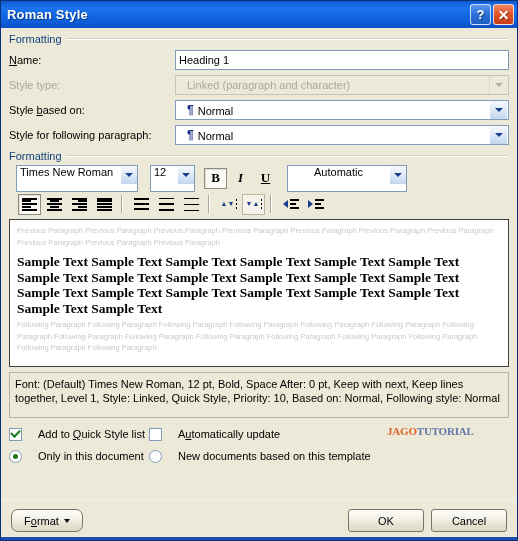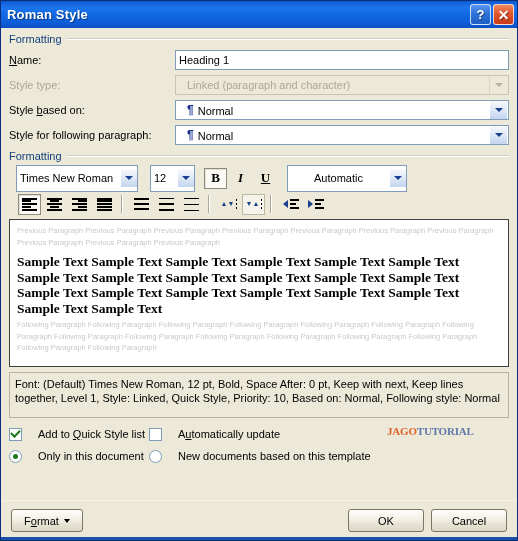--- a/index.html
+++ b/index.html
@@ -192,21 +192,20 @@
     align-items: center;
     height: 22px;
     margin-bottom: 4px;
   }
   .fcombo {
     height: 27px;
     box-sizing: border-box;
     background: #ffffff;
     border: 1px solid #7f9db9;
     display: flex;
-    align-items: center;
   }
   .fcombo .val {
     padding: 0 3px;
     font-size: 11px;
     white-space: nowrap;
     flex: 1 1 auto;
   }
   .fcombo .arrow {
     width: 16px;
     height: 18px;
@@ -400,21 +399,21 @@
     border: 1px solid #7b7563;
     border-radius: 3px;
     display: flex;
     align-items: center;
     justify-content: center;
     font-size: 11px;
     color: #000;
     cursor: default;
     gap: 5px;
   }
-  #format-button { width: 72px; flex: 0 0 72px; }
+  #format-button { width: 72px; flex: 0 0 72px; border-radius: 7px; }
   #ok-button { width: 76px; flex: 0 0 76px; margin-left: auto; text-align: right; }
   #cancel-button { width: 76px; flex: 0 0 76px; margin-left: 7px; }
   .dncaret { width:0;height:0;border-left:3px solid transparent;border-right:3px solid transparent;border-top:4px solid #000; }
 
   #bottom-rule {
     position: absolute;
     left: 0; right: 0; bottom: 0;
     height: 3px;
     background: #1c4fa8;
   }

